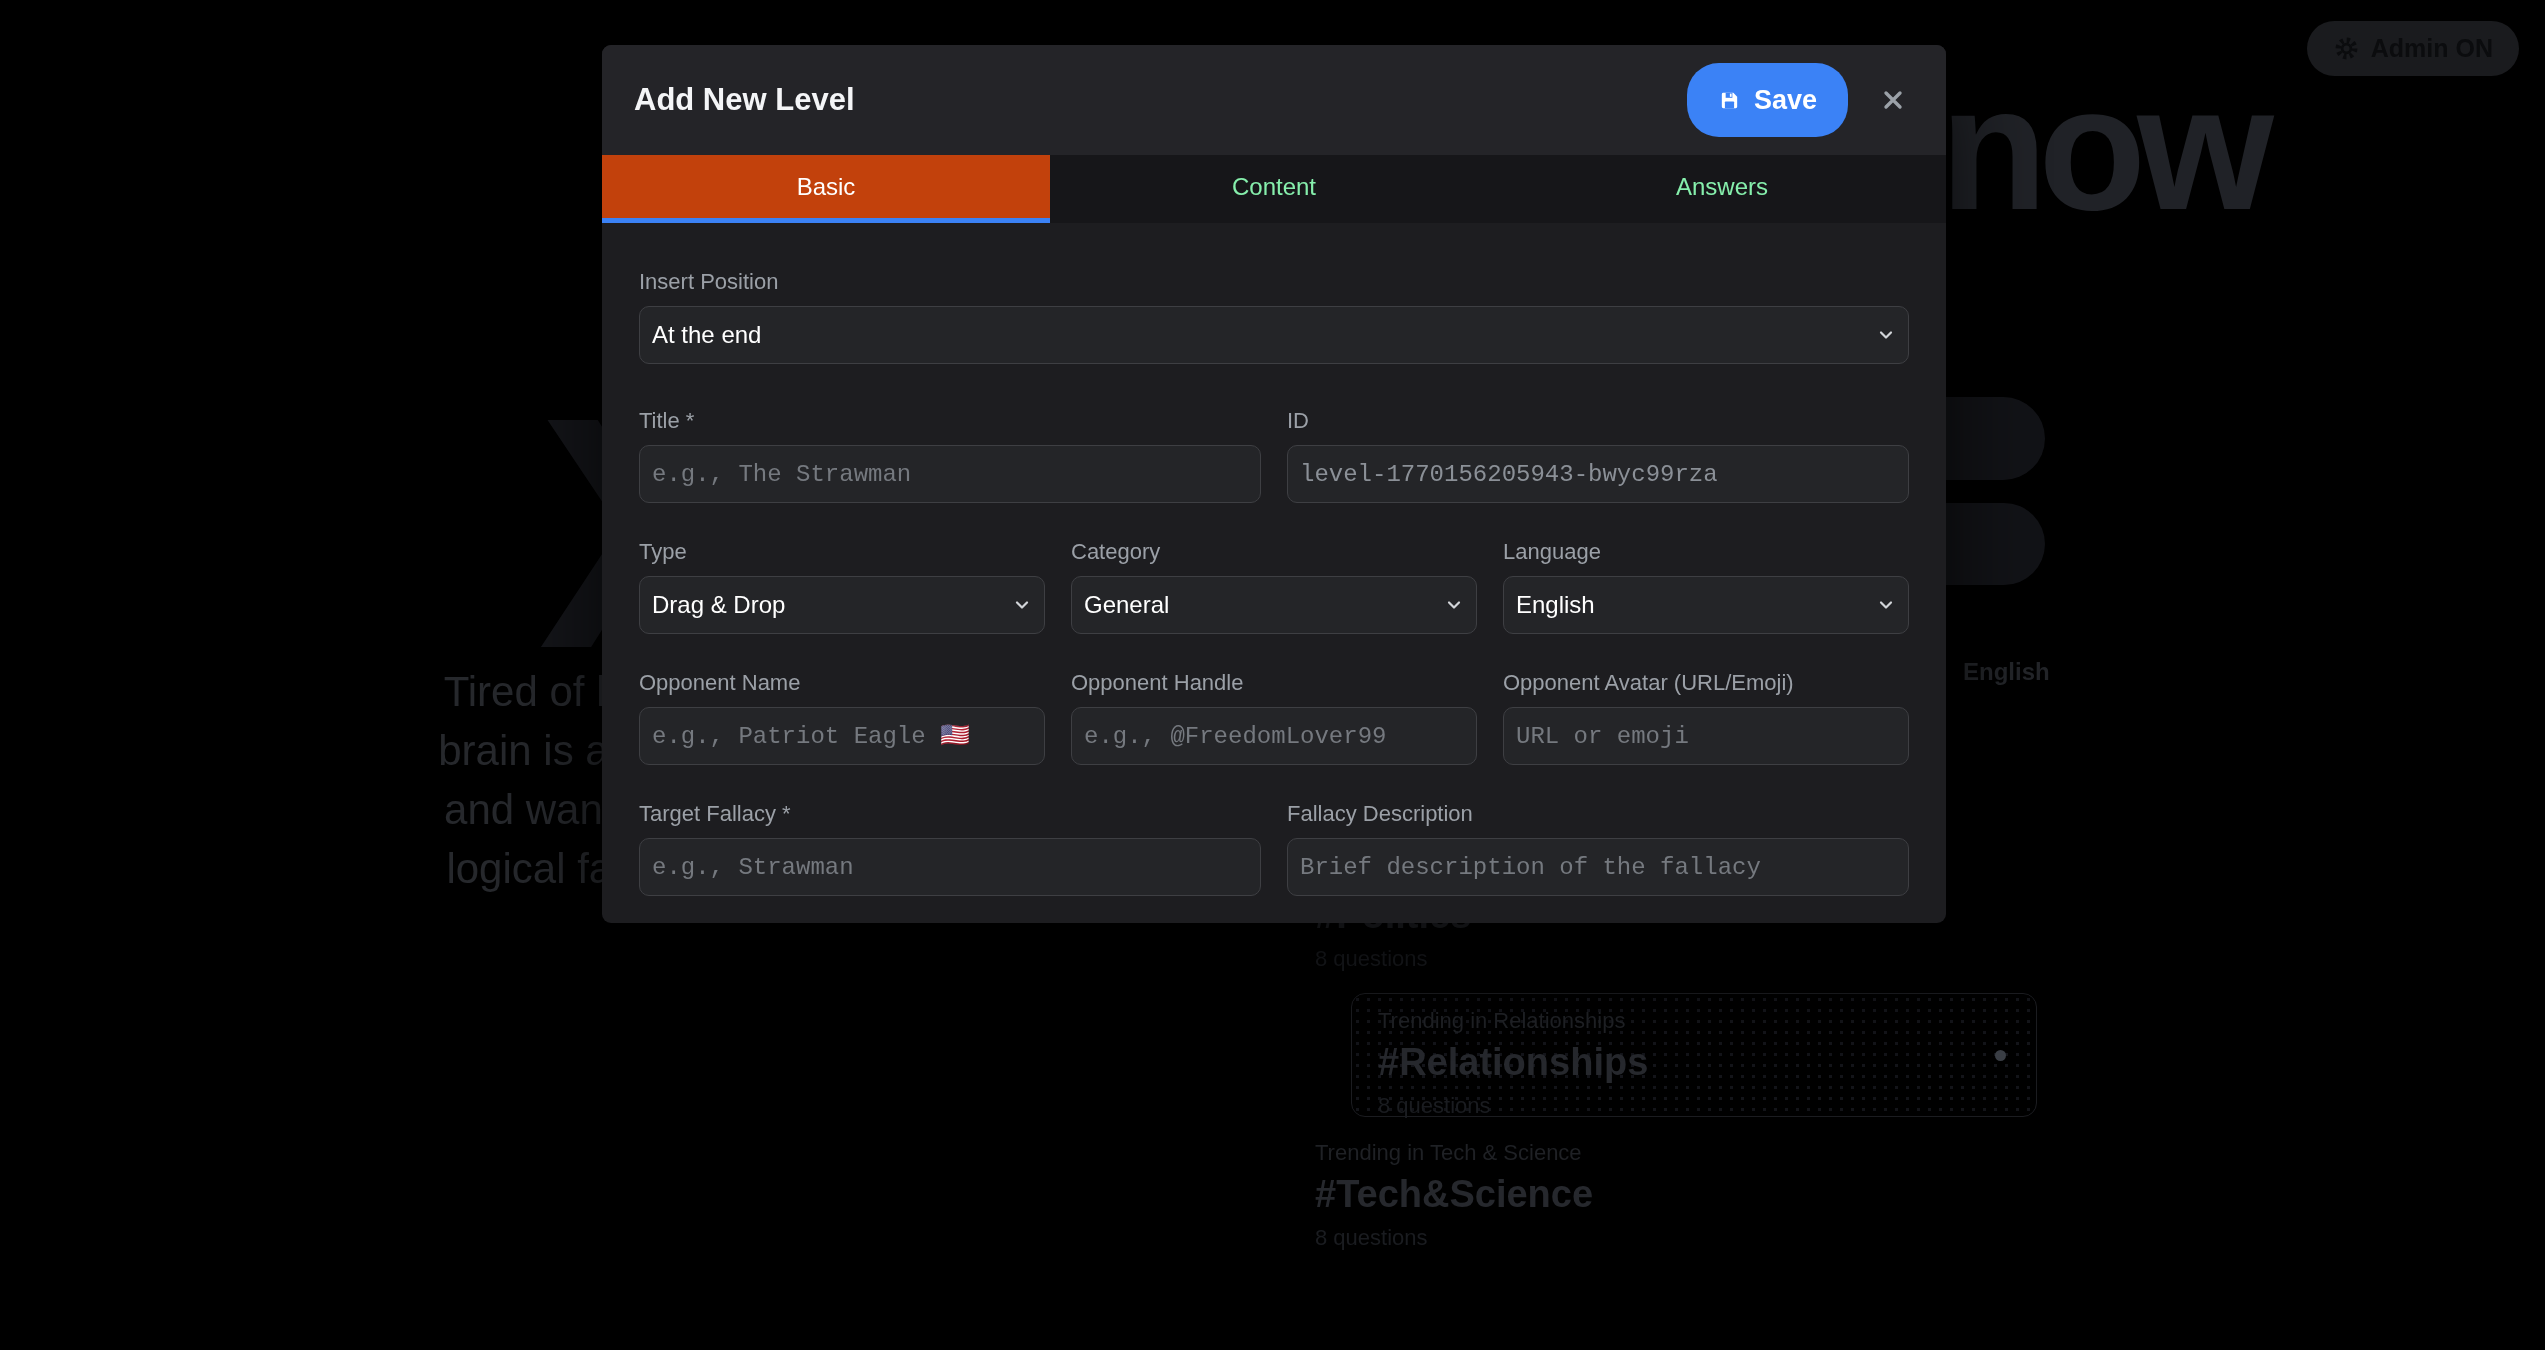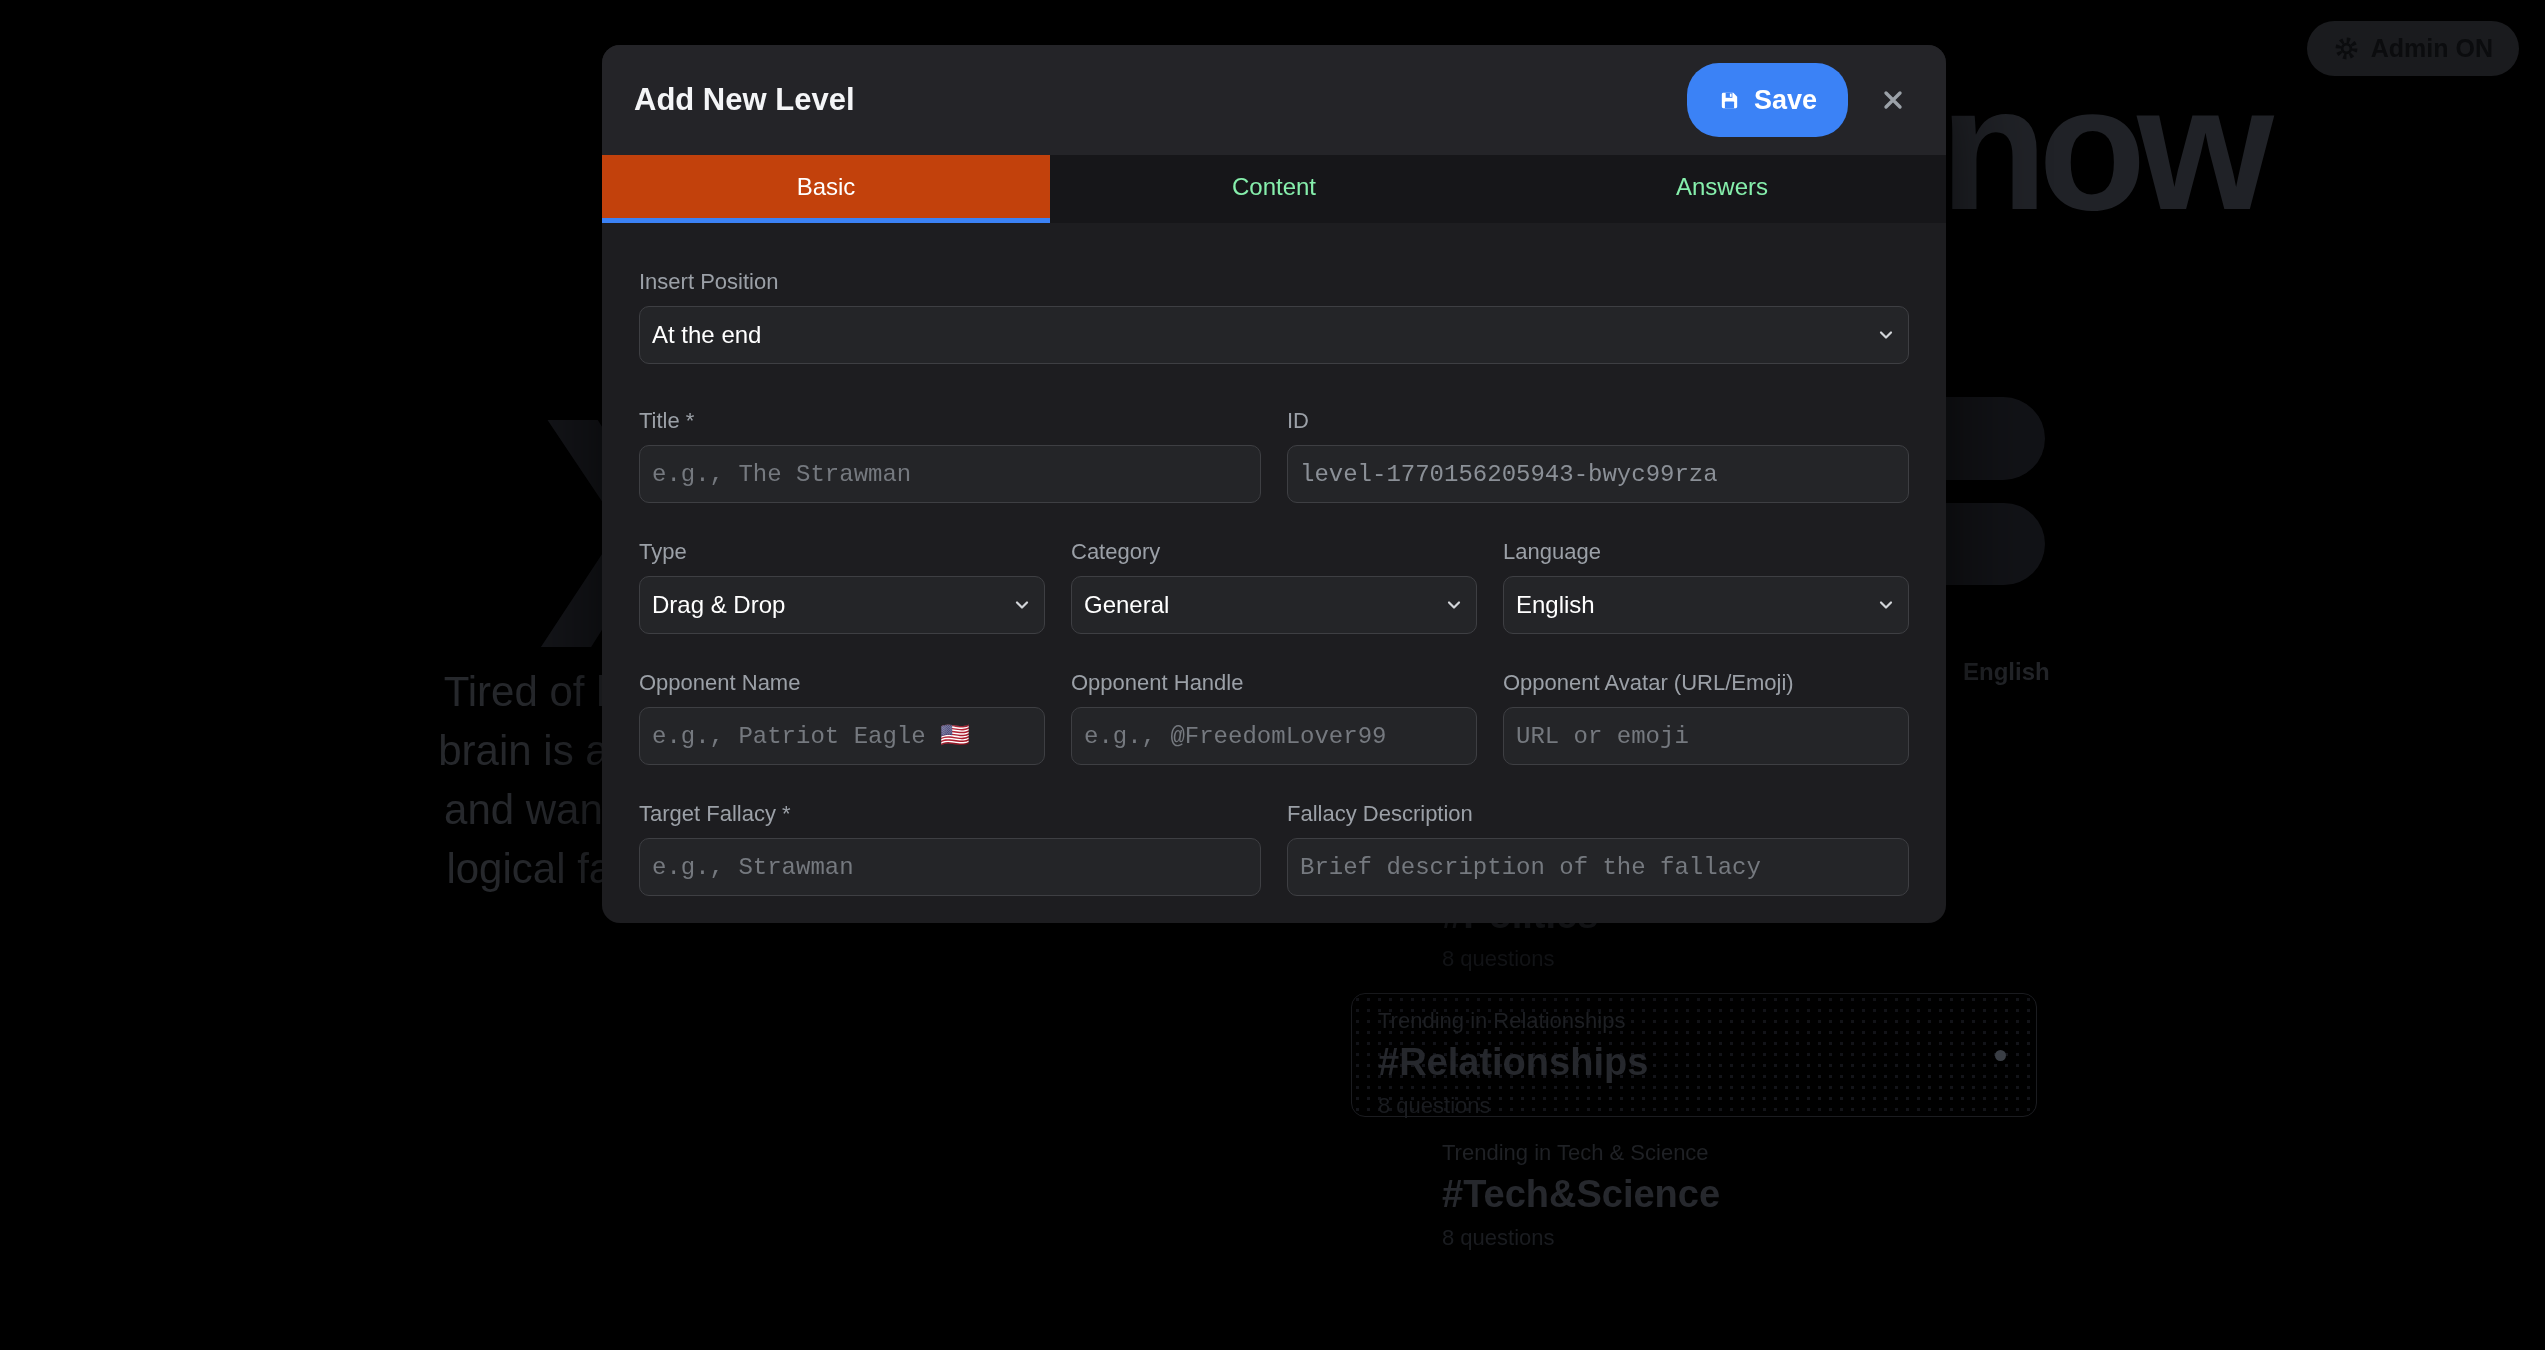--- a/index.html
+++ b/index.html
@@ -12,34 +12,34 @@
     display:flex;align-items:center;gap:11px;padding:0 26px;color:#0b0c0e;font-weight:bold;font-size:25px;cursor:pointer;}
   .headline{position:absolute;left:1940px;top:60px;font-size:176px;line-height:1;font-weight:bold;
     letter-spacing:-9px;color:#202227;}
   .hero-x{position:absolute;left:538px;top:368px;font-size:330px;line-height:1;font-weight:bold;color:#141519;}
   .hero-copy{position:absolute;left:228px;top:662px;width:766px;text-align:center;
     font-size:42px;line-height:59px;color:#26282c;}
   .pill-ghost{position:absolute;background:#121317;border-radius:44px;}
   .pill-ghost.g1{left:1680px;top:397px;width:365px;height:83px;}
   .pill-ghost.g2{left:1680px;top:503px;width:365px;height:82px;}
   .lang-ghost{position:absolute;left:1963px;top:658px;font-size:24px;font-weight:bold;color:#232529;}
-  .trend-plain{position:absolute;left:1442px;}
+  .trend-plain{position:absolute;left:1315px;}
   .trend-plain.politics{top:887px;}
   .trend-plain.tech{top:1140px;}
   .trend-eyebrow{font-size:22px;color:#1f2125;}
   .trend-tag{font-size:38px;font-weight:bold;color:#26282d;margin-top:7px;}
   .trend-meta{font-size:22px;color:#1a1c20;margin-top:9px;}
   .trend-card{position:absolute;left:1351px;top:993px;width:686px;height:124px;border:1px solid #1b1c20;
     border-radius:14px;padding:14px 26px;
     background-image:radial-gradient(#131419 1.5px,transparent 1.5px);background-size:11px 11px;}
   .trend-dot{position:absolute;right:30px;top:56px;width:11px;height:11px;border-radius:50%;background:#3a3e45;}
 
   
   .modal{position:absolute;left:602px;top:45px;width:1344px;height:878px;z-index:10;
-    background:#1d1d20;border-radius:18px;box-shadow:0 30px 90px rgba(0,0,0,.75);
+    background:#1d1d20;border-radius:9px;box-shadow:0 30px 90px rgba(0,0,0,.75);
     display:flex;flex-direction:column;overflow:hidden;}
   .modal-header{flex:0 0 110px;background:#242428;display:flex;align-items:center;padding:0 32px;}
   .modal-title{flex:1;font-size:31px;font-weight:bold;color:#f4f5f7;}
   .save-btn{display:flex;align-items:center;gap:13px;background:#3b82f6;color:#fff;border:none;cursor:pointer;
     height:74px;border-radius:32px;padding:0 31px;font-size:27px;font-weight:bold;font-family:inherit;}
   .close-btn{background:none;border:none;margin-left:24px;cursor:pointer;display:flex;align-items:center;padding:6px;}
   .tabs{flex:0 0 68px;display:flex;background:#161619;}
   .tab{flex:1;display:flex;align-items:center;justify-content:center;cursor:pointer;
     font-size:24px;color:#86efac;border-bottom:5px solid transparent;}
   .tab.active{background:#c2410c;color:#ffffff;border-bottom-color:#3b82f6;}

